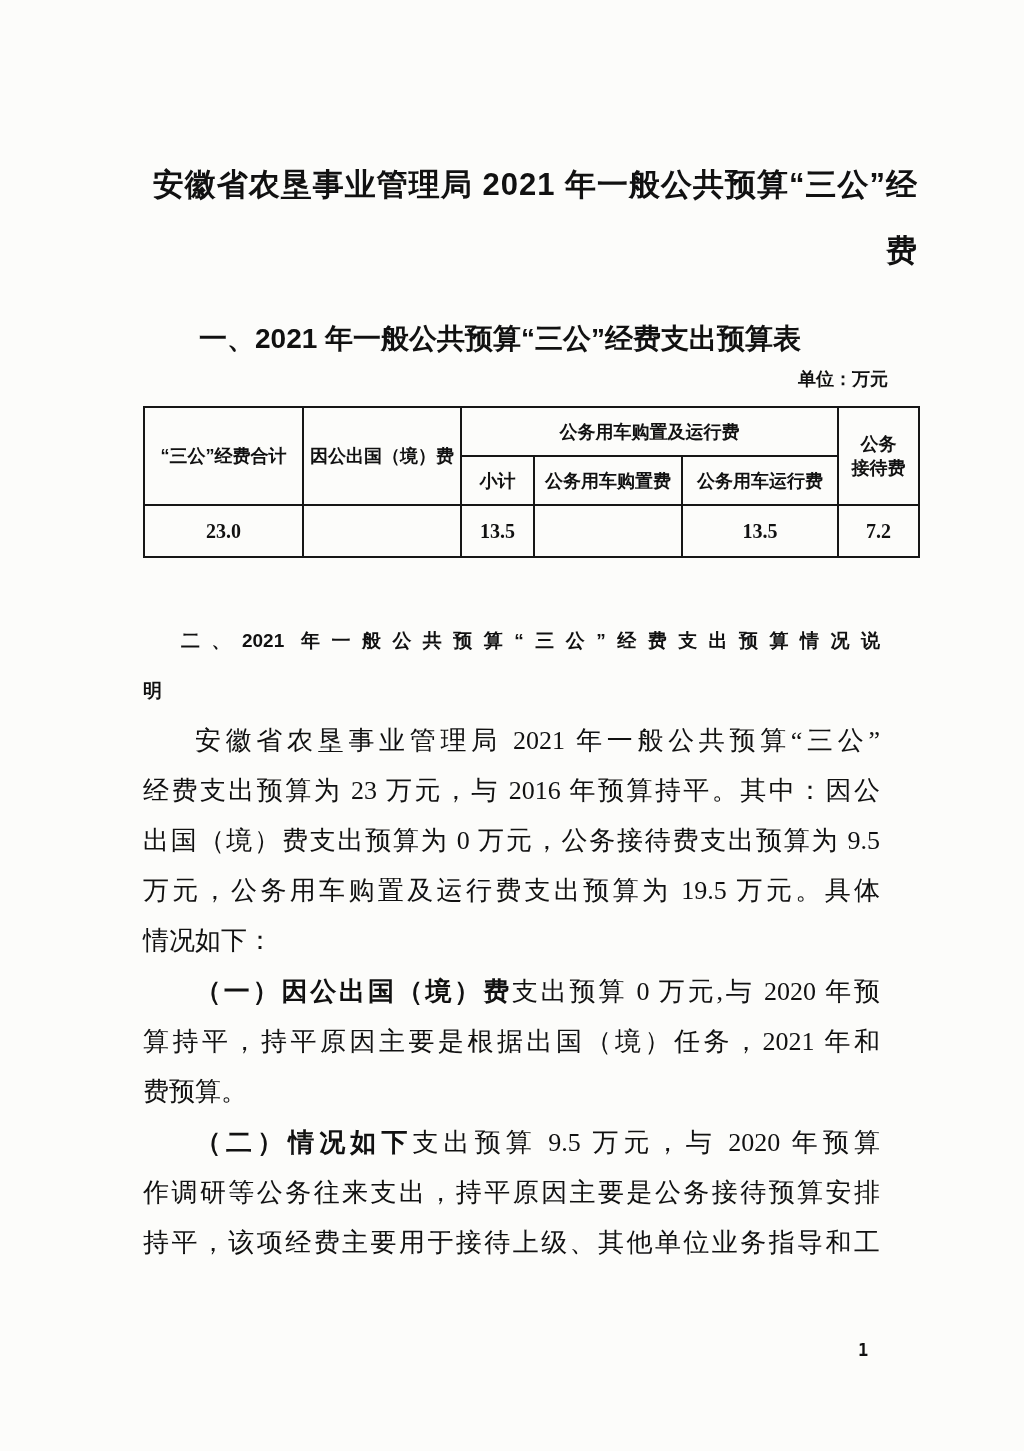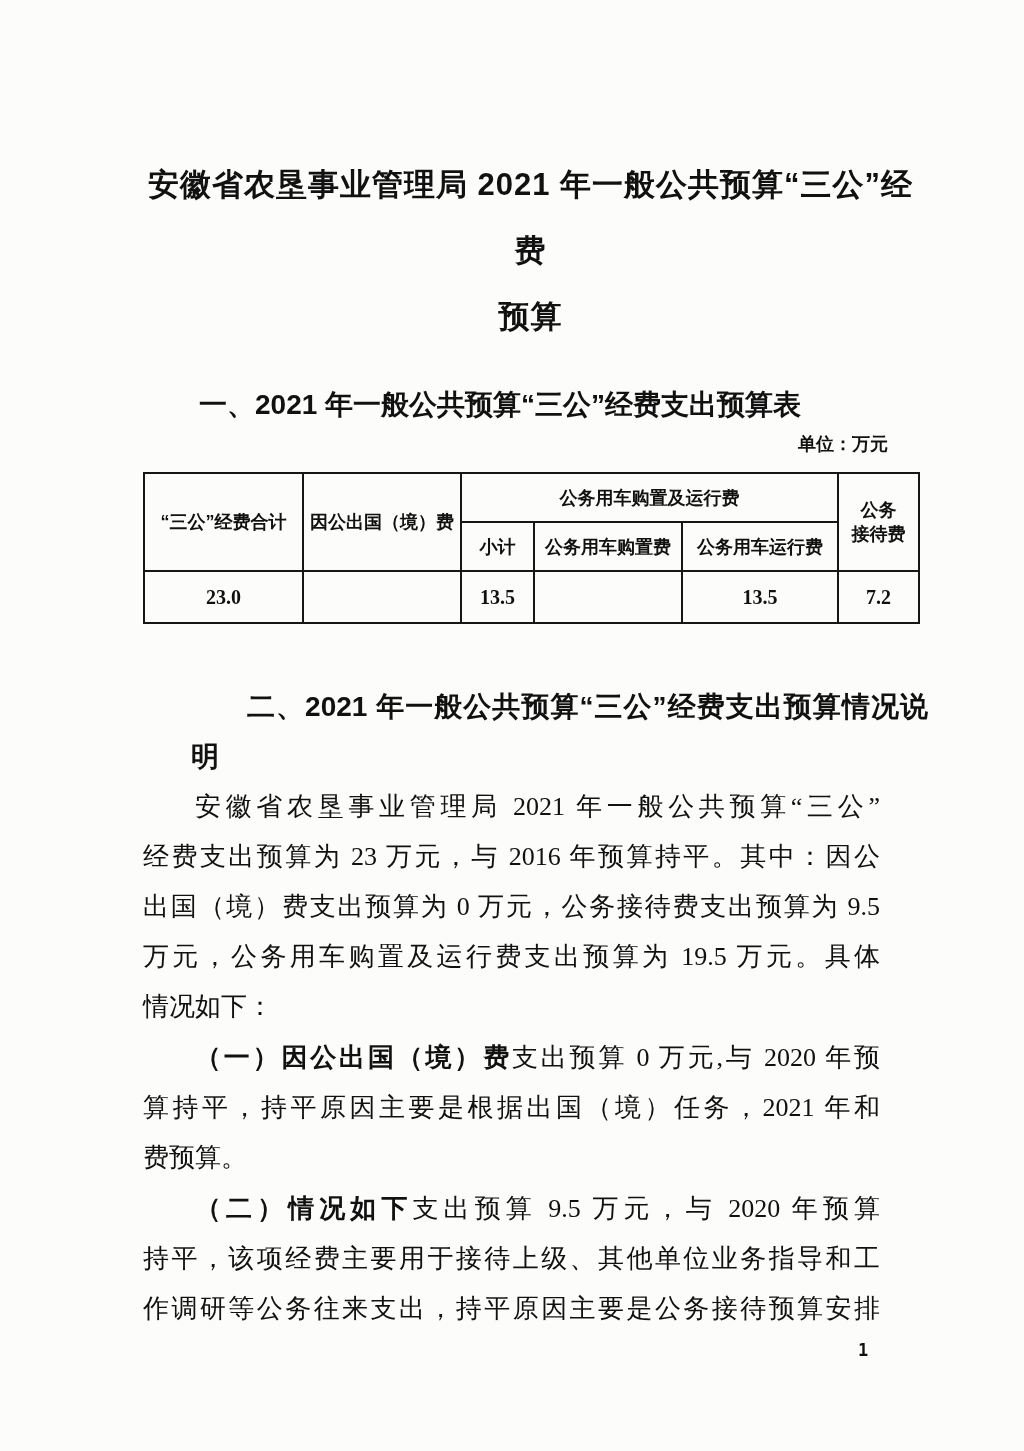--- a/index.html
+++ b/index.html
@@ -15,21 +15,21 @@
     overflow: hidden;
   }
   .content {
     position: absolute;
     left: 143px;
     top: 0;
     width: 775px;
   }
   .doc-title {
     margin-top: 152px;
-    text-align: center;
+    text-align: right;
     font-family: "Liberation Sans", "DejaVu Sans", sans-serif;
     font-weight: bold;
     font-size: 31px;
     line-height: 66px;
     letter-spacing: 1px;
   }
   .sec-heading {
     font-family: "Liberation Sans", "DejaVu Sans", sans-serif;
     font-weight: bold;
     font-size: 28px;
@@ -39,21 +39,21 @@
     margin-top: 32px;
     text-indent: 2em;
   }
   .unit-label {
     margin-top: 4px;
     width: 745px;
     text-align: right;
     font-size: 18px;
     line-height: 26px;
     font-weight: bold;
-    font-family: Liberation Mono, monospace;
+    font-family: Liberation Sans, sans-serif;
   }
   table.budget {
     margin-top: 14px;
     border-collapse: collapse;
     table-layout: fixed;
     width: 775px;
   }
   table.budget th, table.budget td {
     border: 2px solid #161616;
     text-align: center;
@@ -70,23 +70,22 @@
   tr.hrow1 th { height: 47px; }
   tr.hrow2 th { height: 47px; }
   tr.drow td {
     height: 50px;
     font-size: 20px;
     font-weight: bold;
     font-family: "Liberation Serif", "DejaVu Serif", serif;
   }
   .sec2-heading {
     margin-top: 58px;
-    font-size: 28px;
+    font-size: 19px;
     line-height: 50px;
-    margin-left: 48px;
   }
   .sec2-line1 {
     text-indent: 2em;
     width: 737px;
     text-align: justify;
     text-align-last: justify;
   }
   .bodytext {
     width: 737px;
     font-size: 26px;
@@ -117,21 +116,20 @@
   }
 </style>
 </head>
 <body>
 
 <div class="page">
   <div class="content">
 
     <div class="doc-title">
       <div>安徽省农垦事业管理局 2021 年一般公共预算“三公”经费</div>
-      <div>预算</div>
     </div>
 
     <div class="sec-heading sec1-heading">一、2021 年一般公共预算“三公”经费支出预算表</div>
 
     <div class="unit-label">单位：万元</div>
 
     <table class="budget">
       <colgroup>
         <col style="width:159px">
           <col style="width:158px">
@@ -176,20 +174,20 @@
       <div class="bline">经费支出预算为 23 万元，与 2016 年预算持平。其中：因公</div>
       <div class="bline">出国（境）费支出预算为 0 万元，公务接待费支出预算为 9.5</div>
       <div class="bline">万元，公务用车购置及运行费支出预算为 19.5 万元。具体</div>
       <div class="bline short">情况如下：</div>
 
       <div class="bline indent"><span class="bold-run">（一）因公出国（境）费</span><span>支出预算 0 万元,与 2020 年预</span></div>
       <div class="bline">算持平，持平原因主要是根据出国（境）任务，2021 年和</div>
       <div class="bline short">费预算。</div>
 
       <div class="bline indent"><span class="bold-run">（二）情况如下</span><span>支出预算 9.5 万元，与 2020 年预算</span></div>
+      <div class="bline">作调研等公务往来支出，持平原因主要是公务接待预算安排</div>
       <div class="bline">持平，该项经费主要用于接待上级、其他单位业务指导和工</div>
-      <div class="bline">作调研等公务往来支出，持平原因主要是公务接待预算安排</div>
     </div>
 
   </div>
 
   <div class="page-number">1</div>
 </div>
 
 </body></html>

